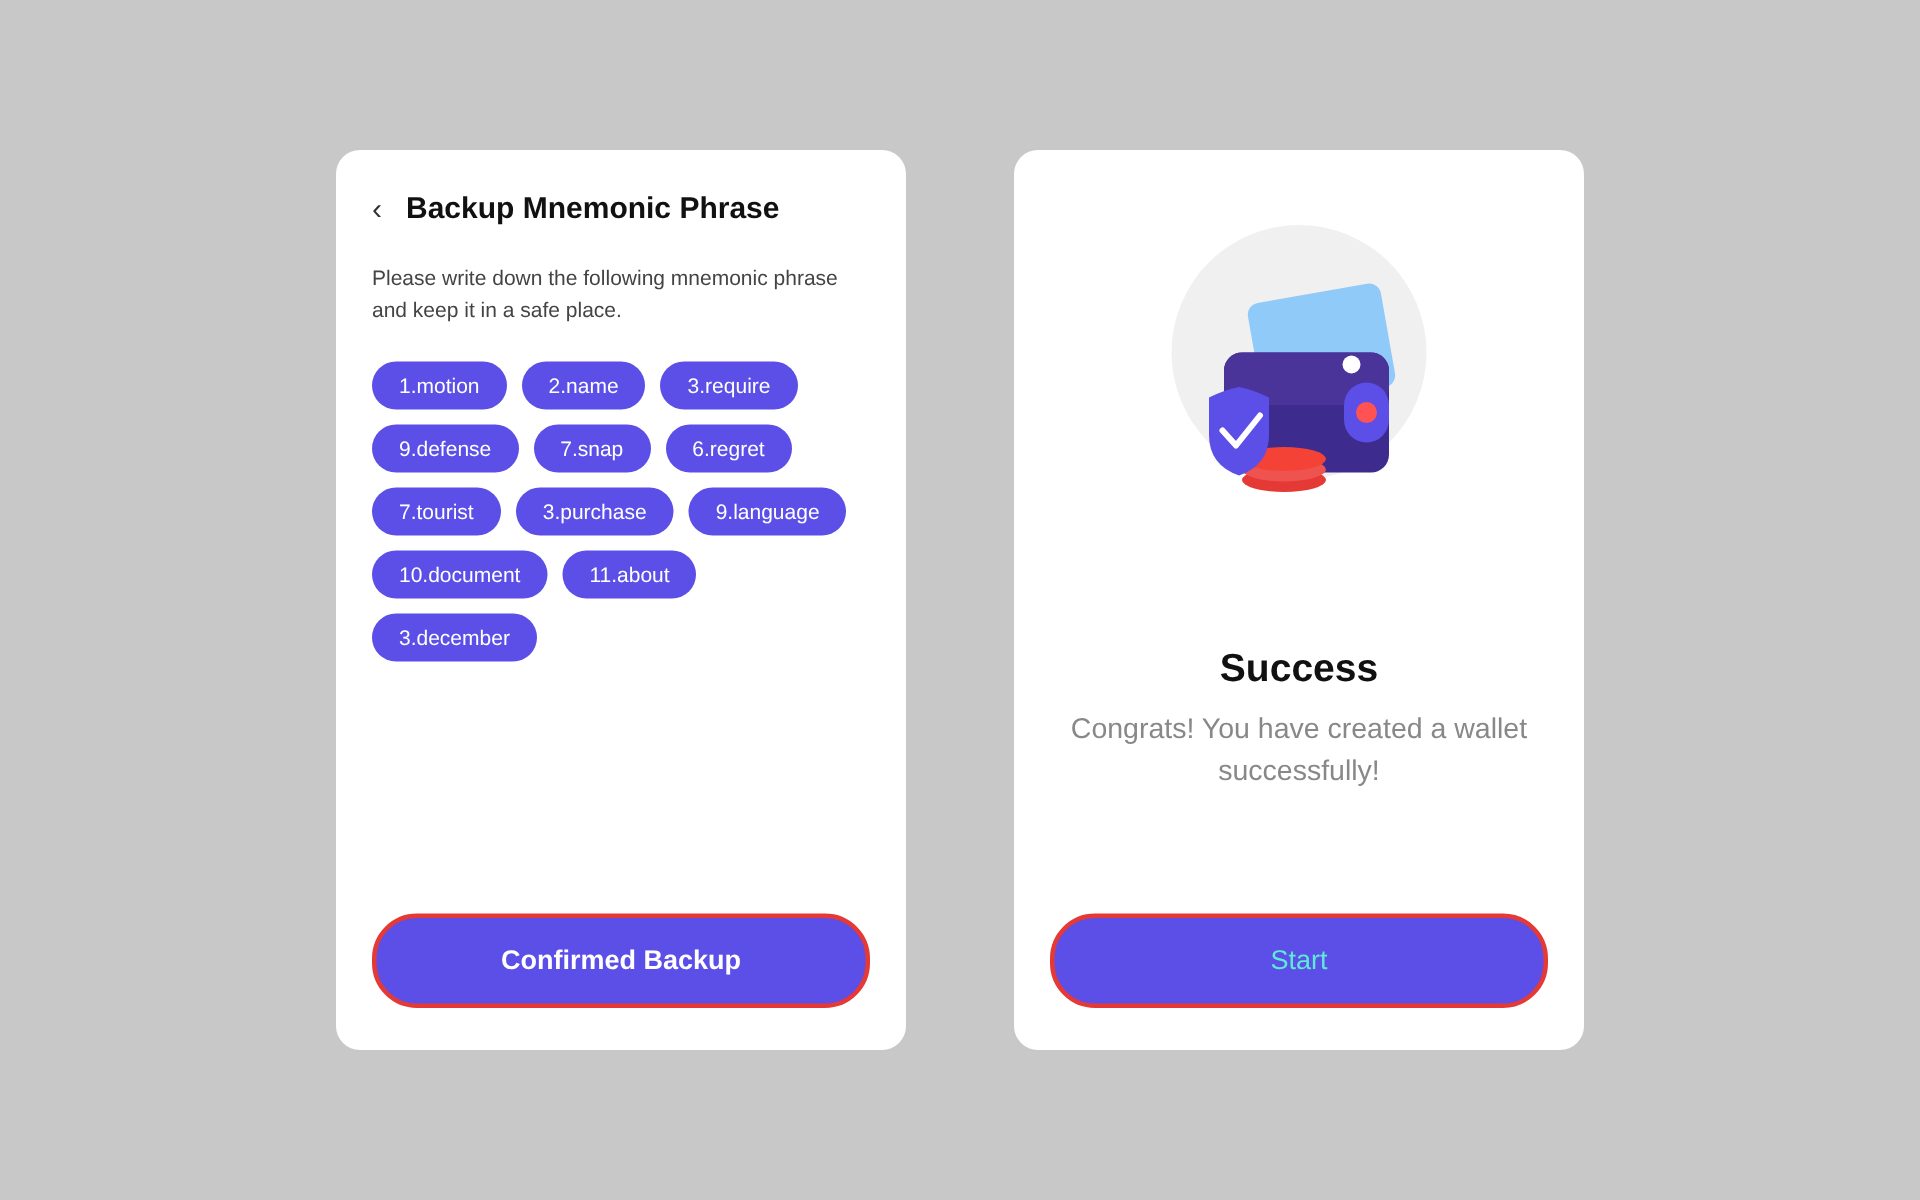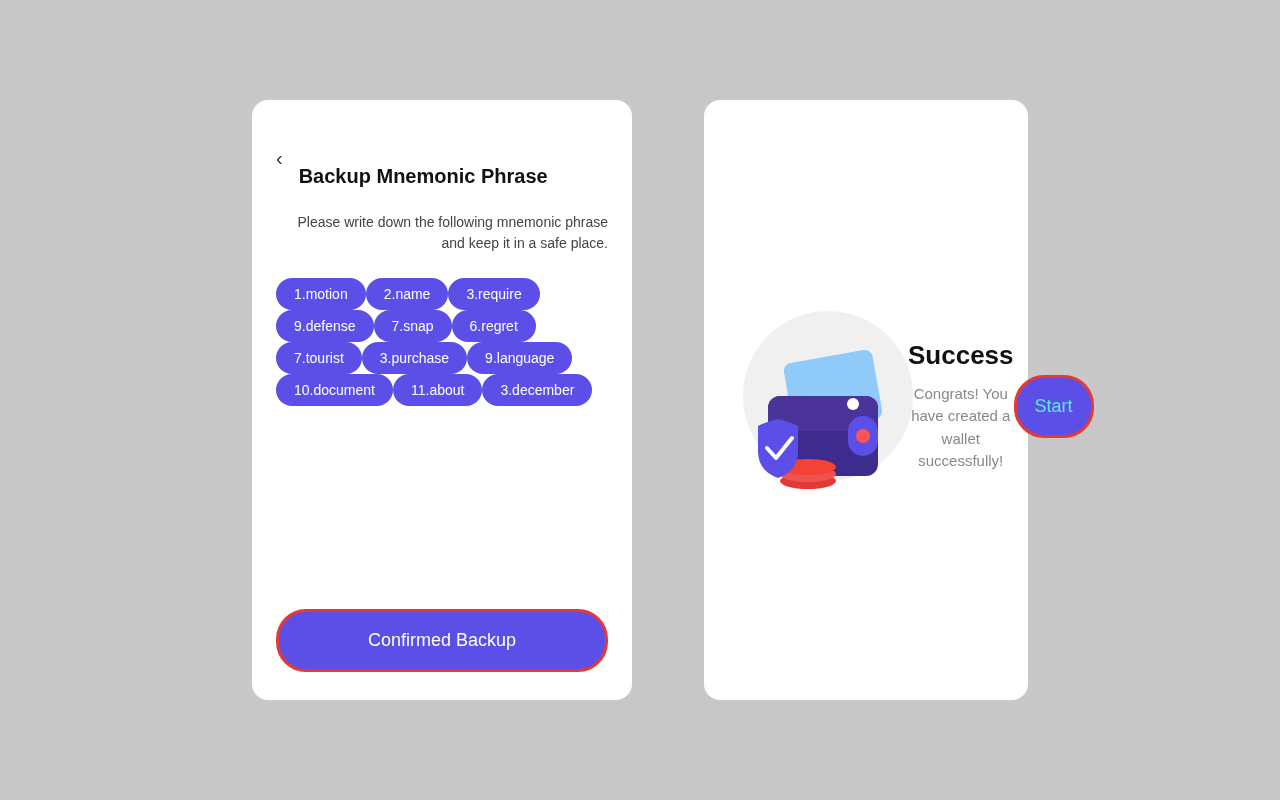--- a/index.html
+++ b/index.html
@@ -43,35 +43,33 @@
       color: #333;
       margin-right: 16px;
       padding: 0;
       line-height: 1;
     }
 
     .card-title {
       font-size: 20px;
       font-weight: 600;
       color: #111;
-      margin-top: 37px;
     }
 
     .description {
       font-size: 14px;
       color: #444;
       line-height: 1.5;
       margin-bottom: 24px;
-      text-align: right;
     }
 
     .phrase-grid {
       display: flex;
       flex-wrap: wrap;
-      gap: 0;
+      gap: 10px;
       margin-bottom: auto;
       align-items: center;
     }
 
     .phrase-chip {
       background: #5b4fe8;
       color: #ffffff;
       border-radius: 20px;
       padding: 8px 18px;
       font-size: 14px;
@@ -79,31 +77,31 @@
       white-space: nowrap;
     }
 
     .confirmed-backup-btn {
       background: #5b4fe8;
       color: #ffffff;
       border: 3px solid #e53935;
       border-radius: 30px;
       padding: 18px;
       font-size: 18px;
-      font-weight: 400;
+      font-weight: 700;
       cursor: pointer;
       width: 100%;
     }
 
     
     .right-card {
-      width: 324px;
+      width: 380px;
       height: 600px;
       display: flex;
-      flex-direction: row;
+      flex-direction: column;
       align-items: center;
       justify-content: space-between;
       padding: 40px 24px 28px 24px;
       margin-left: 32px;
     }
 
     .illustration-container {
       position: relative;
       width: 200px;
       height: 210px;
@@ -135,21 +133,21 @@
     }
 
     .success-title {
       font-size: 26px;
       font-weight: 700;
       color: #111;
       margin-bottom: 12px;
     }
 
     .success-desc {
-      font-size: 15px;
+      font-size: 19px;
       color: #888;
       line-height: 1.5;
     }
 
     .start-btn {
       background: #5b4fe8;
       color: #5eead4;
       border: 3px solid #e53935;
       border-radius: 30px;
       padding: 18px;

